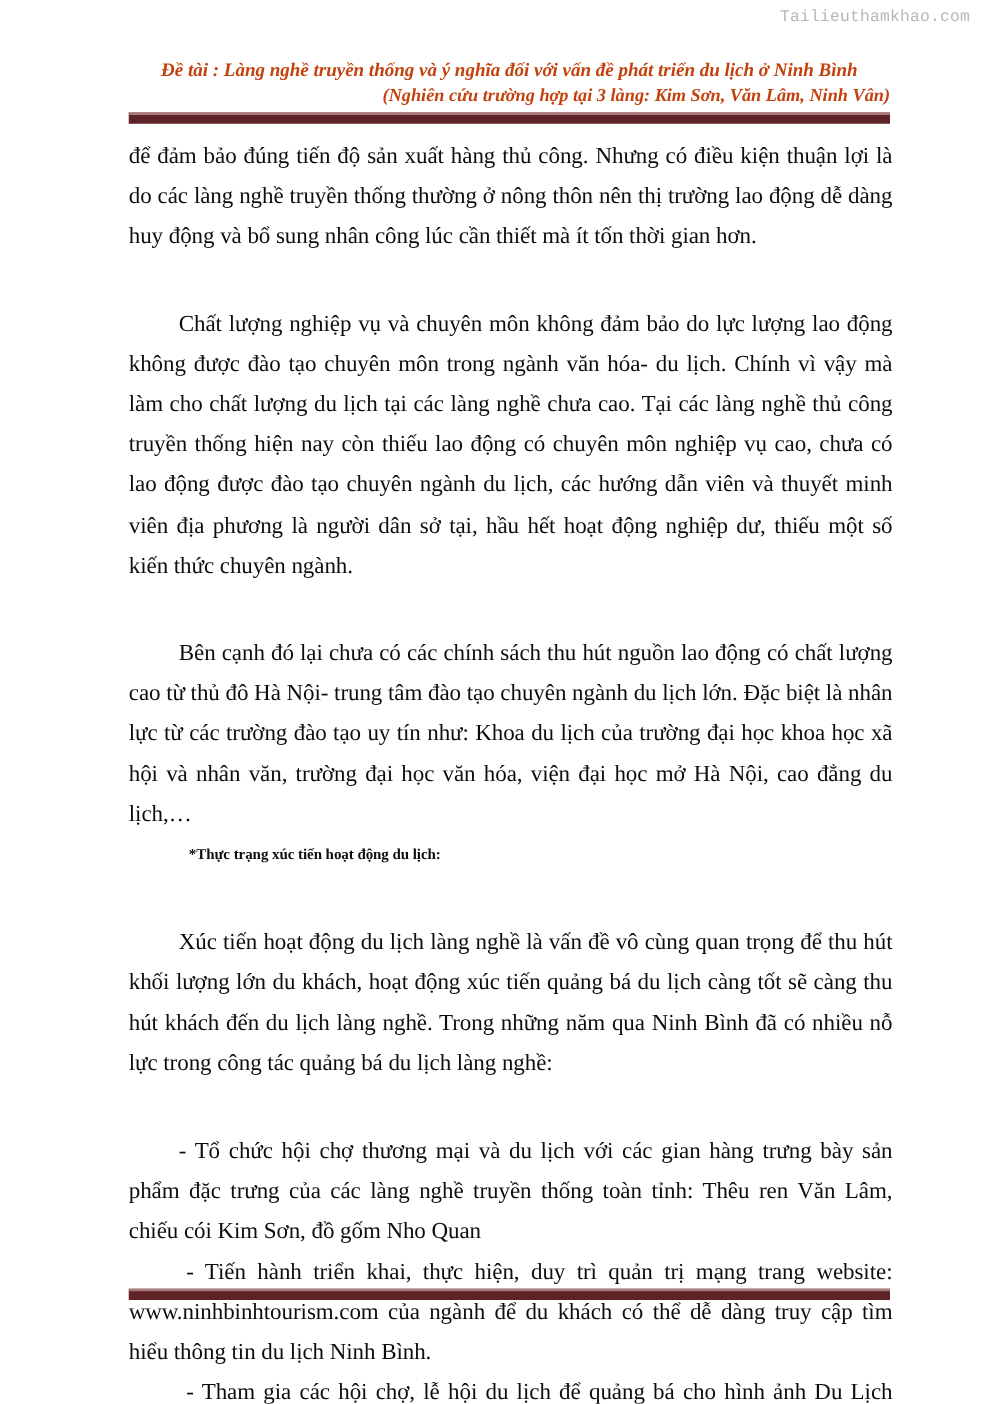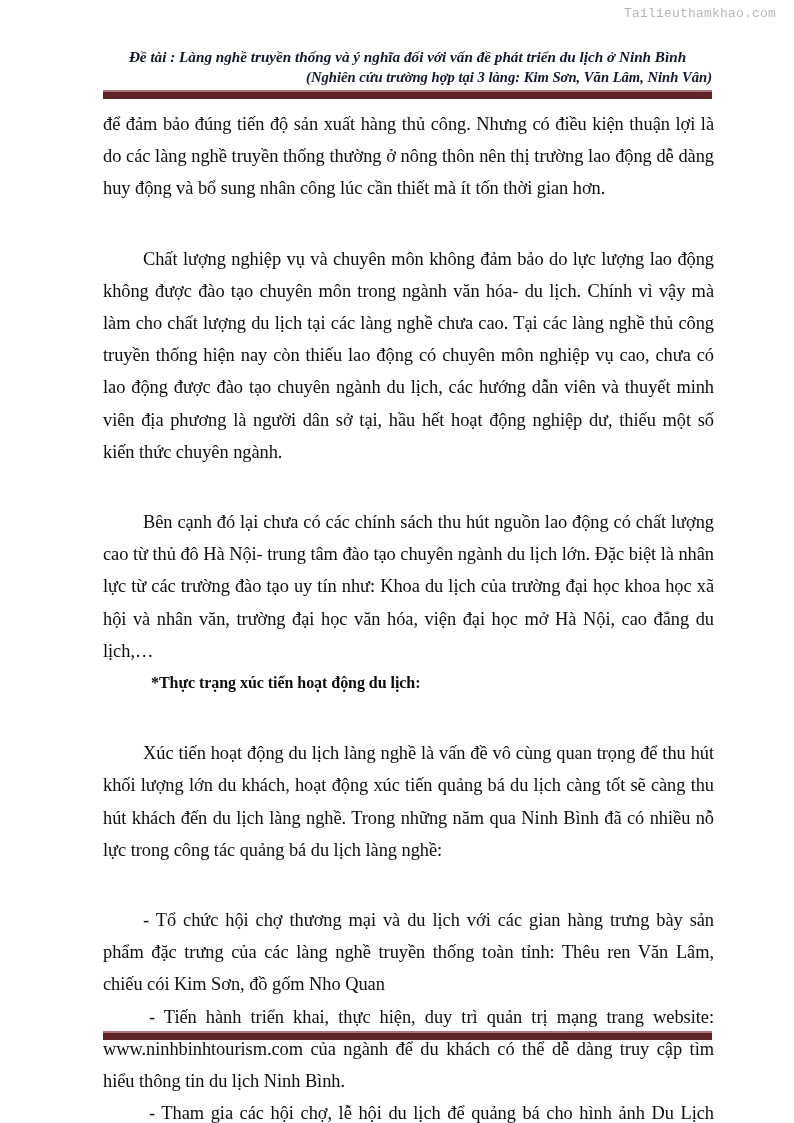--- a/index.html
+++ b/index.html
@@ -42,21 +42,21 @@
     left: 103px;
     width: 609px;
     text-align: center;
   }
   .doc-header .hdr-line {
     font-style: italic;
     font-weight: bold;
     font-size: 15.2px;
     line-height: 21px;
     white-space: nowrap;
-    color: #0f172a;
+    color: #c2410c;
   }
   .doc-header .hdr-line.line2 {
     font-size: 14.6px;
     text-align: right;
   }
 
   .rule {
     position: absolute;
     left: 103px;
     width: 609px;
@@ -81,21 +81,21 @@
     text-align: justify;
     text-justify: inter-word;
     letter-spacing: -0.05px;
   }
   .content p.indent  { text-indent: 40px; margin-top: 38px; }
   .content p.indent2 { text-indent: 46px; }
   .content p.flush   { text-indent: 0; }
   .content p.heading {
     text-indent: 48px;
     font-weight: bold;
-    font-size: 16px;
+    font-size: 12px;
   }
   
   .content p { hyphens: none; }
 
   
   .doc-footer {
     position: absolute;
     top: 1041px;
     left: 103px;
     width: 609px;

